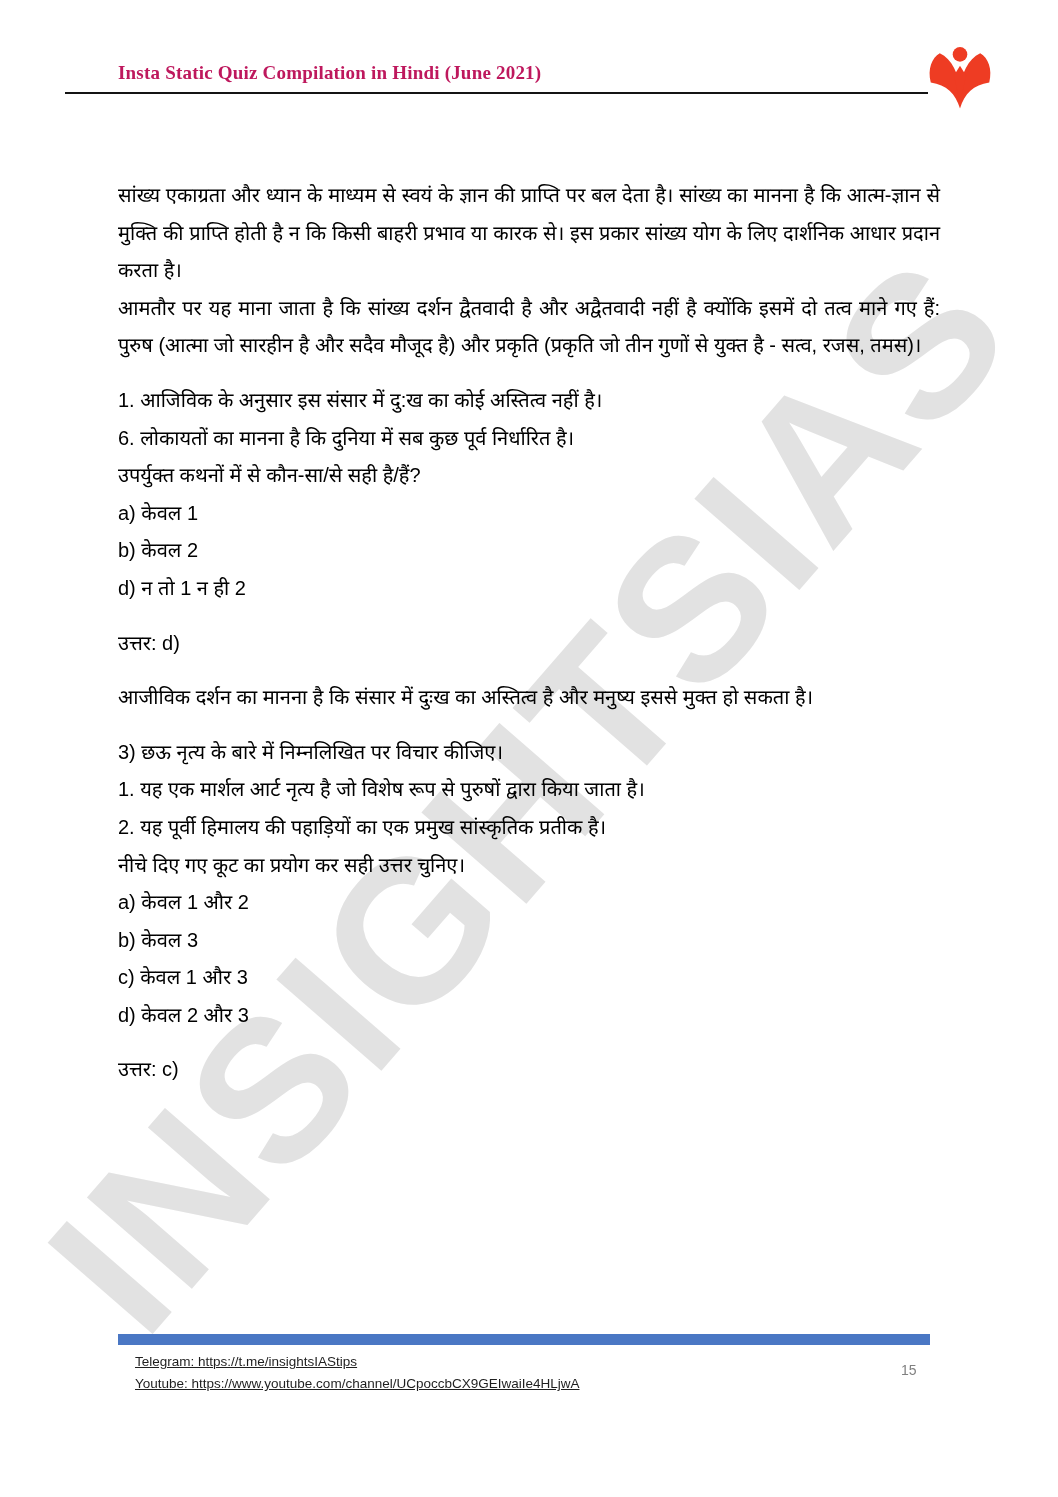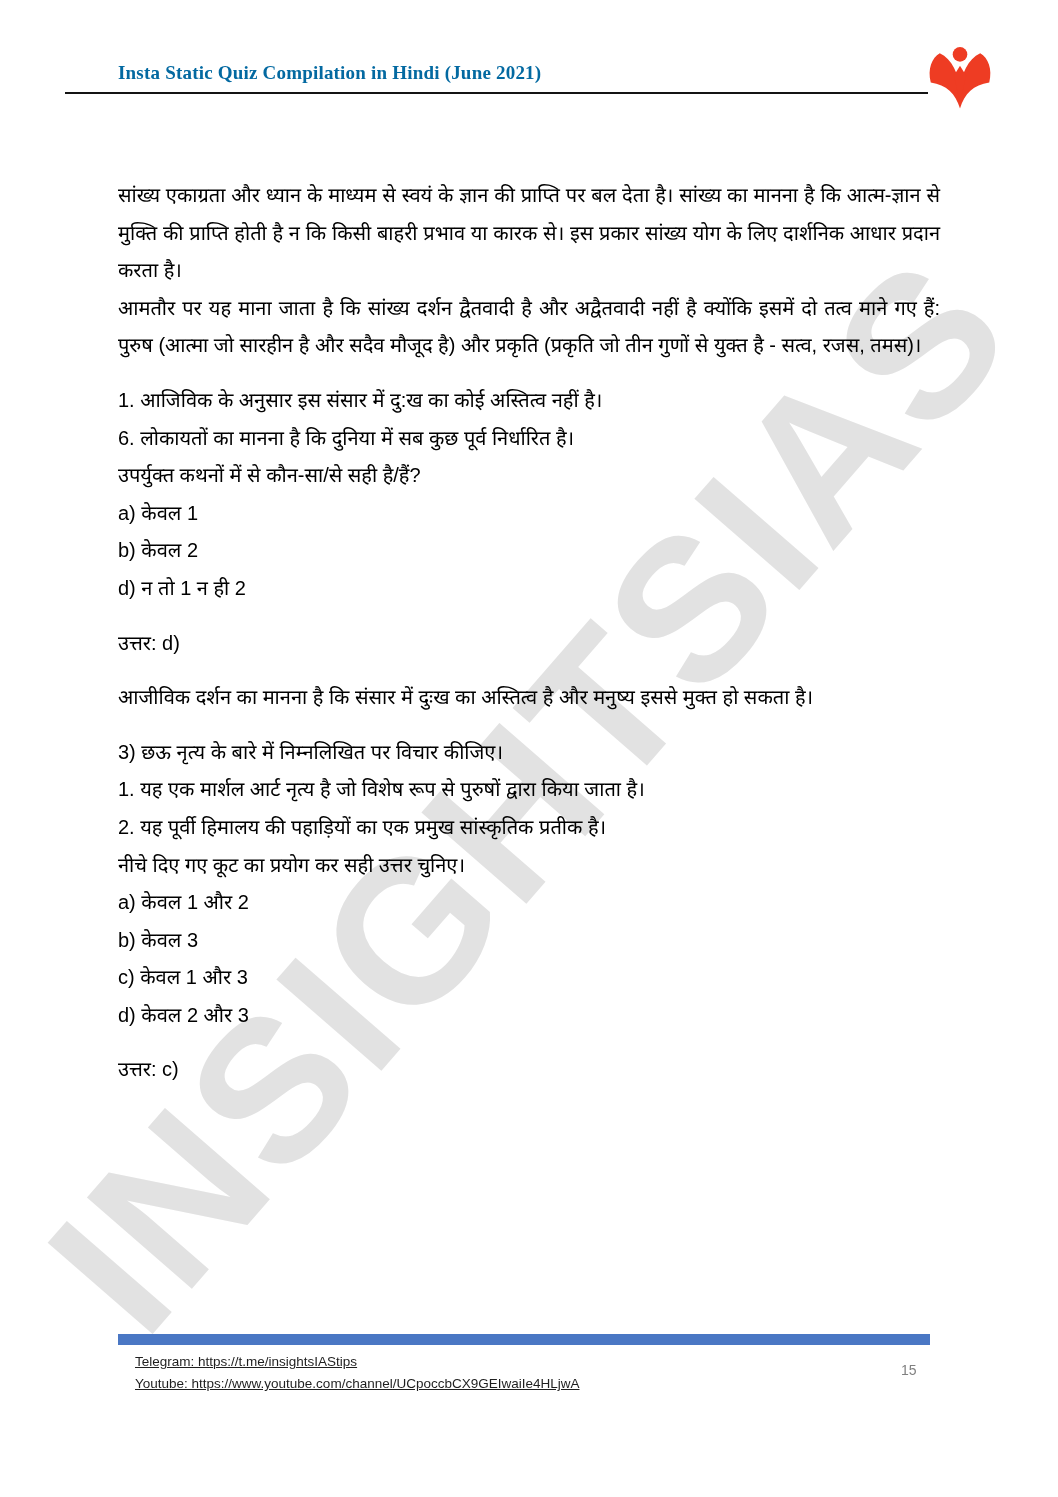--- a/index.html
+++ b/index.html
@@ -12,21 +12,21 @@
     position:absolute;left:529px;top:795px;
     transform:translate(-50%,-50%) rotate(-49deg);
     font-size:202px;font-weight:700;letter-spacing:4px;white-space:nowrap;
     z-index:0;user-select:none;
     font-family:"Liberation Sans",sans-serif;
   }
   
   .header-title{
     position:absolute;left:118px;top:62px;z-index:2;
     font-family:"Liberation Serif","DejaVu Serif",serif;
-    font-size:19px;font-weight:700;color:#0369a1;letter-spacing:.2px;
+    font-size:19px;font-weight:700;color:#be185d;letter-spacing:.2px;
   }
   .header-rule{
     position:absolute;left:65px;top:92px;width:863px;height:2px;background:#141414;z-index:2;
   }
   .logo{
     position:absolute;left:924px;top:44px;width:72px;height:68px;z-index:3;
   }
   
   .doc{
     position:absolute;left:118px;top:134px;width:822px;z-index:1;

